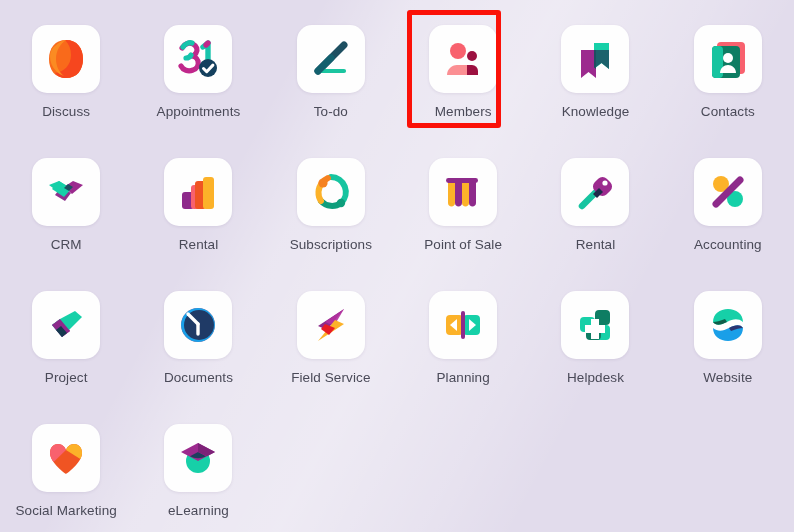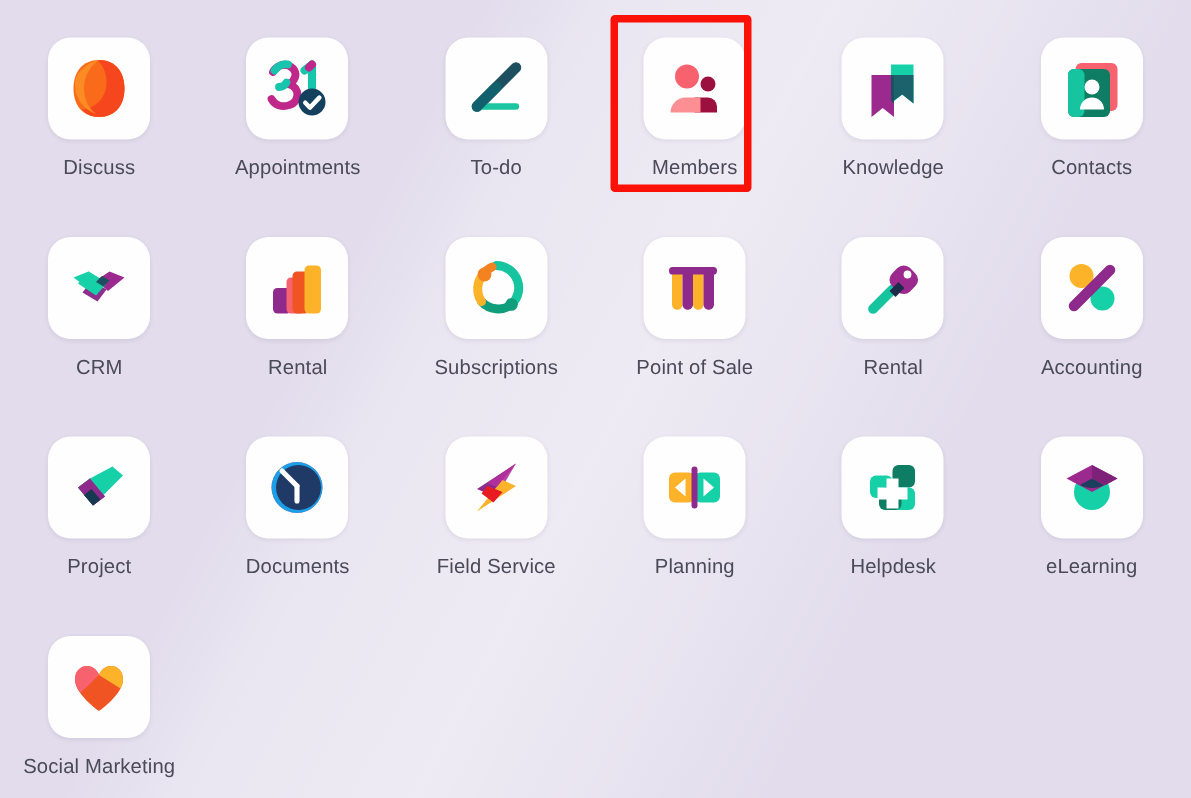--- a/index.html
+++ b/index.html
@@ -280,39 +280,50 @@
         <rect x="9" y="16" width="15" height="15" rx="4" fill="#16d0a8"></rect>
         <rect x="24" y="9" width="15" height="15" rx="4" fill="#0e7d63"></rect>
         <rect x="24" y="24" width="15" height="15" rx="4" fill="#16d0a8"></rect>
         <rect x="15" y="24" width="15" height="15" rx="4" fill="#0e7d63"></rect>
         <path d="M20 18h8v6h6v8h-6v6h-8v-6h-6v-8h6z" fill="#fff"></path>
       </svg>
     </div>
     <div class="label">Helpdesk</div>
   </div>
 
+  <div class="app">
+    <div class="tile">
+      <svg viewBox="0 0 48 48">
+        <path d="M9 21c0-8 7-13 15-13s15 5 15 13c-5-4-10-3-16 0-6 3-11 4-14 0z" fill="#16d0a8"></path>
+        <path d="M9 21c3 4 8 3 14 0l-2-3c-5 2-9 3-12 3z" fill="#0e5e4a"></path>
+        <path d="M39 27c0 8-7 13-15 13S9 35 9 27c5 4 10 3 16 0 6-3 11-4 14 0z" fill="#1a9fe8"></path>
+        <path d="M39 27c-3-4-8-3-14 0l2 3c5-2 9-3 12-3z" fill="#2c3571"></path>
+      </svg>
+    </div>
+    <div class="label">Website</div>
+  </div>
+
+  <div class="app">
+    <div class="tile">
+      <svg viewBox="0 0 48 48">
+        <path d="M24 40S8 29 8 19c0-6 4-9 8-9 4 0 7 3 8 6 1-3 4-6 8-6 4 0 8 3 8 9 0 10-16 21-16 21z" fill="#f05423"></path>
+        <path d="M24 16c-1-3-4-6-8-6-4 0-8 3-8 9 0 3 1.5 6 3.6 9L24 16z" fill="#f8616e"></path>
+        <path d="M24 16c1-3 4-6 8-6 4 0 8 3 8 9 0 2-.6 4-1.7 6L24 16z" fill="#fcb229"></path>
+      </svg>
+    </div>
+    <div class="label">Social Marketing</div>
+  </div>
 
   <div class="app">
     <div class="tile">
       <svg viewBox="0 0 48 48">
         <circle cx="24" cy="27" r="12" fill="#16d0a8"></circle>
         <path d="M24 9l17 9-17 9-17-9z" fill="#9c2a8e"></path>
         <path d="M24 18l-8 4.3c2.4 1.3 5 2 8 2s5.6-.7 8-2z" fill="#1d3f5e"></path>
         <path d="M24 9l17 9-8 4.3L24 18z" fill="#7d2278"></path>
       </svg>
     </div>
     <div class="label">eLearning</div>
   </div>
 
-  <div class="app">
-    <div class="tile">
-      <svg viewBox="0 0 48 48">
-        <path d="M24 40S8 29 8 19c0-6 4-9 8-9 4 0 7 3 8 6 1-3 4-6 8-6 4 0 8 3 8 9 0 10-16 21-16 21z" fill="#f05423"></path>
-        <path d="M24 16c-1-3-4-6-8-6-4 0-8 3-8 9 0 3 1.5 6 3.6 9L24 16z" fill="#f8616e"></path>
-        <path d="M24 16c1-3 4-6 8-6 4 0 8 3 8 9 0 2-.6 4-1.7 6L24 16z" fill="#fcb229"></path>
-      </svg>
-    </div>
-    <div class="label">Social Marketing</div>
-  </div>
-
 </div>
 
 <div id="highlight" style="left: 407px; top: 10px; width: 94px; height: 118px; border-color: rgb(251, 17, 8);"></div>
 
 </body></html>

